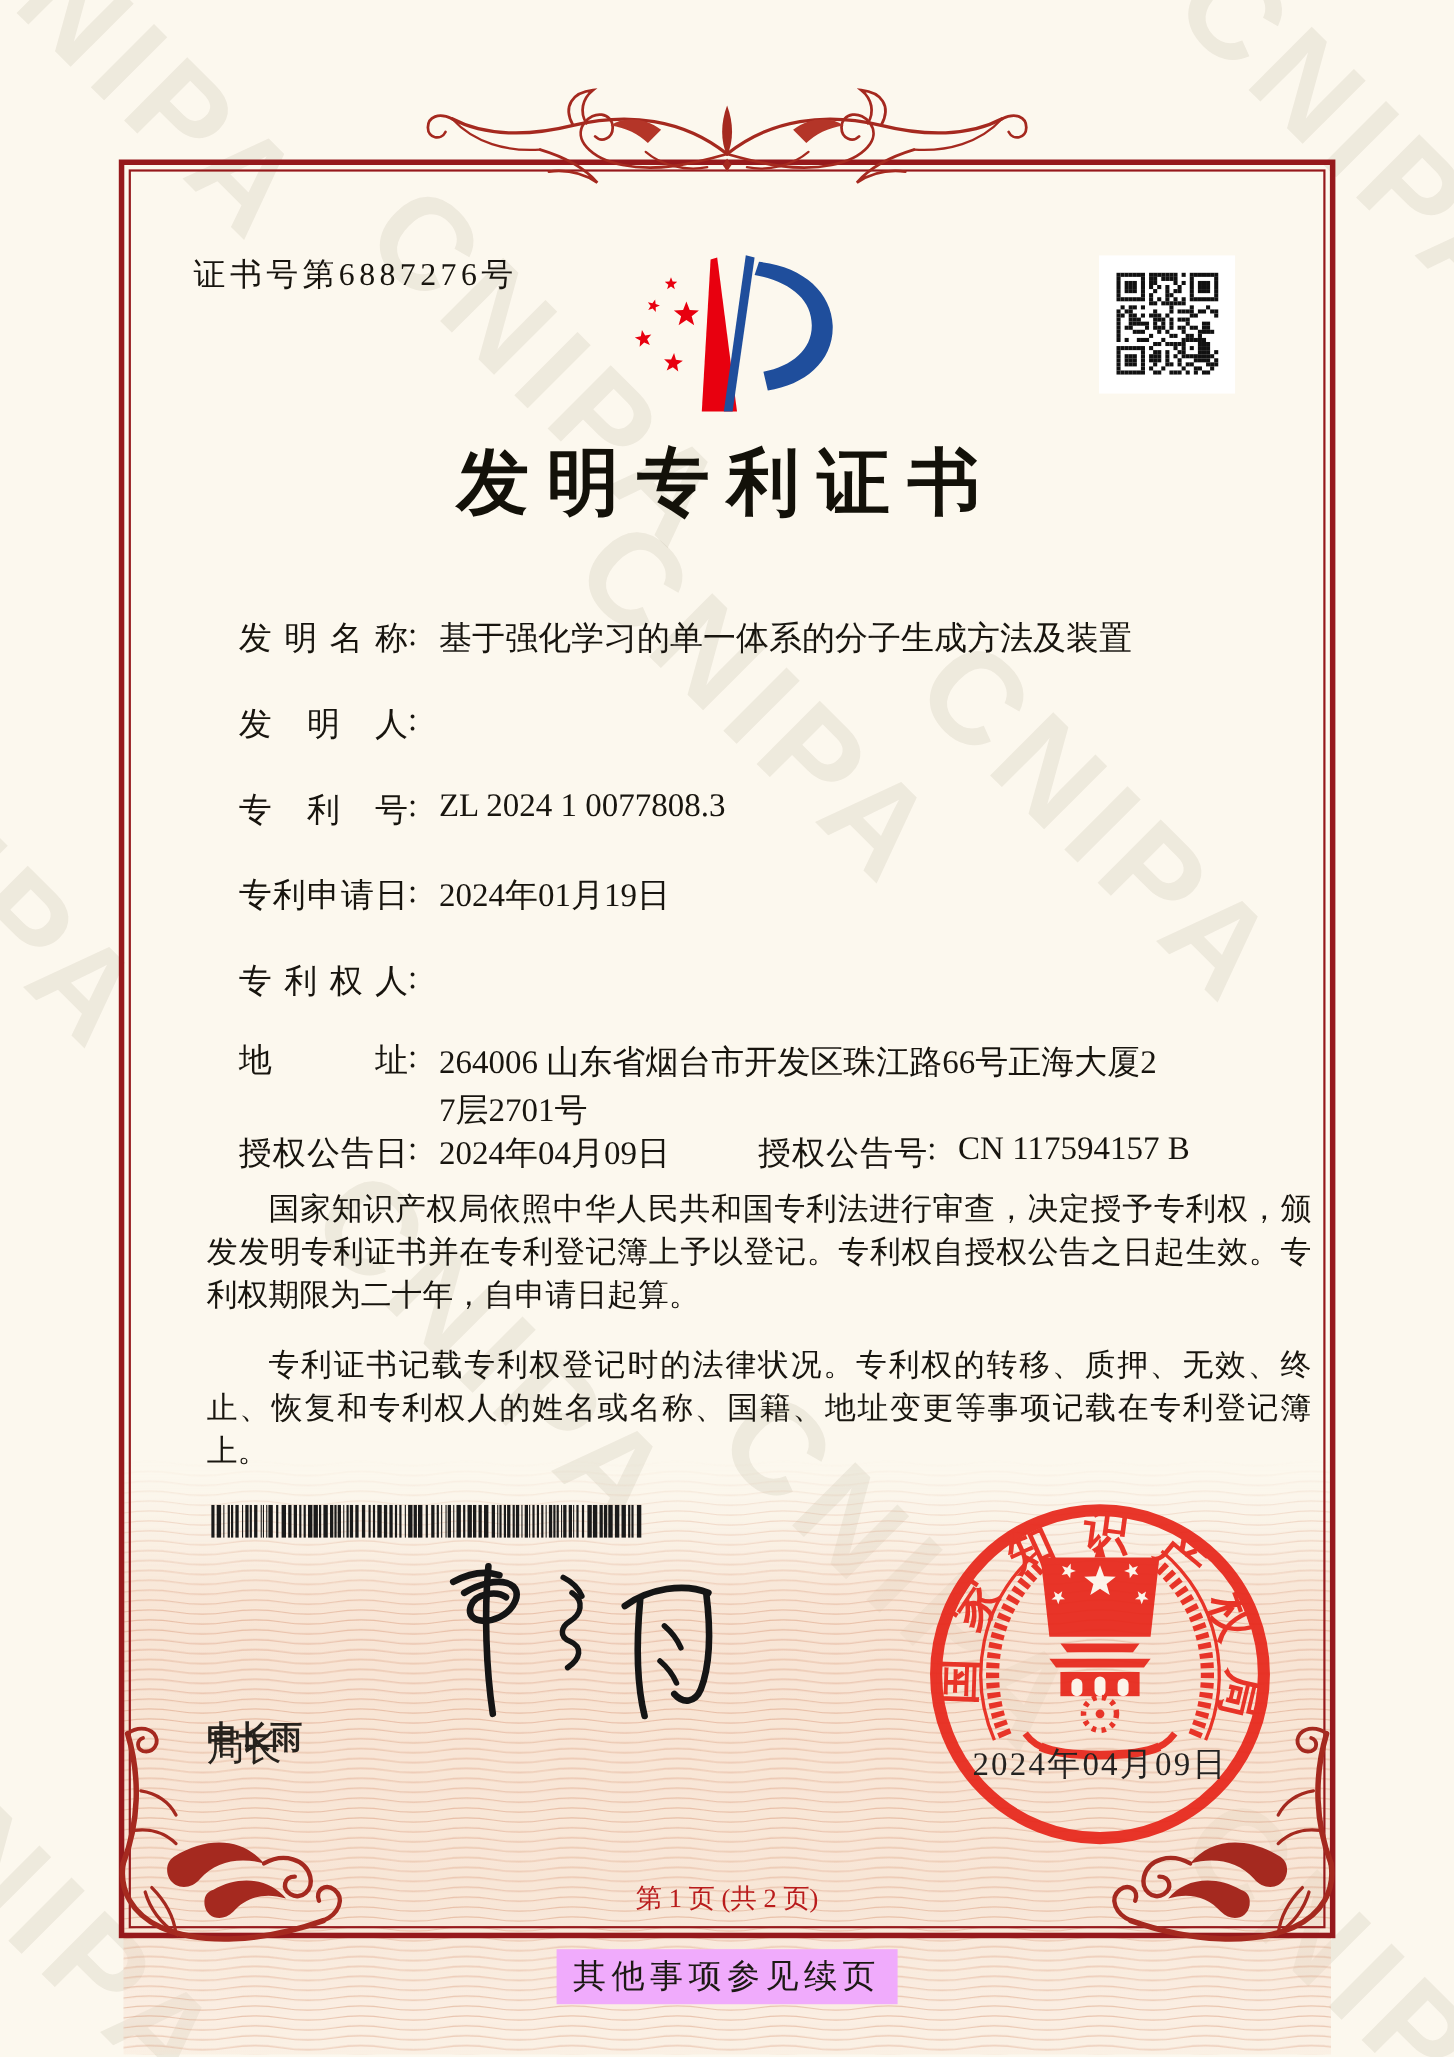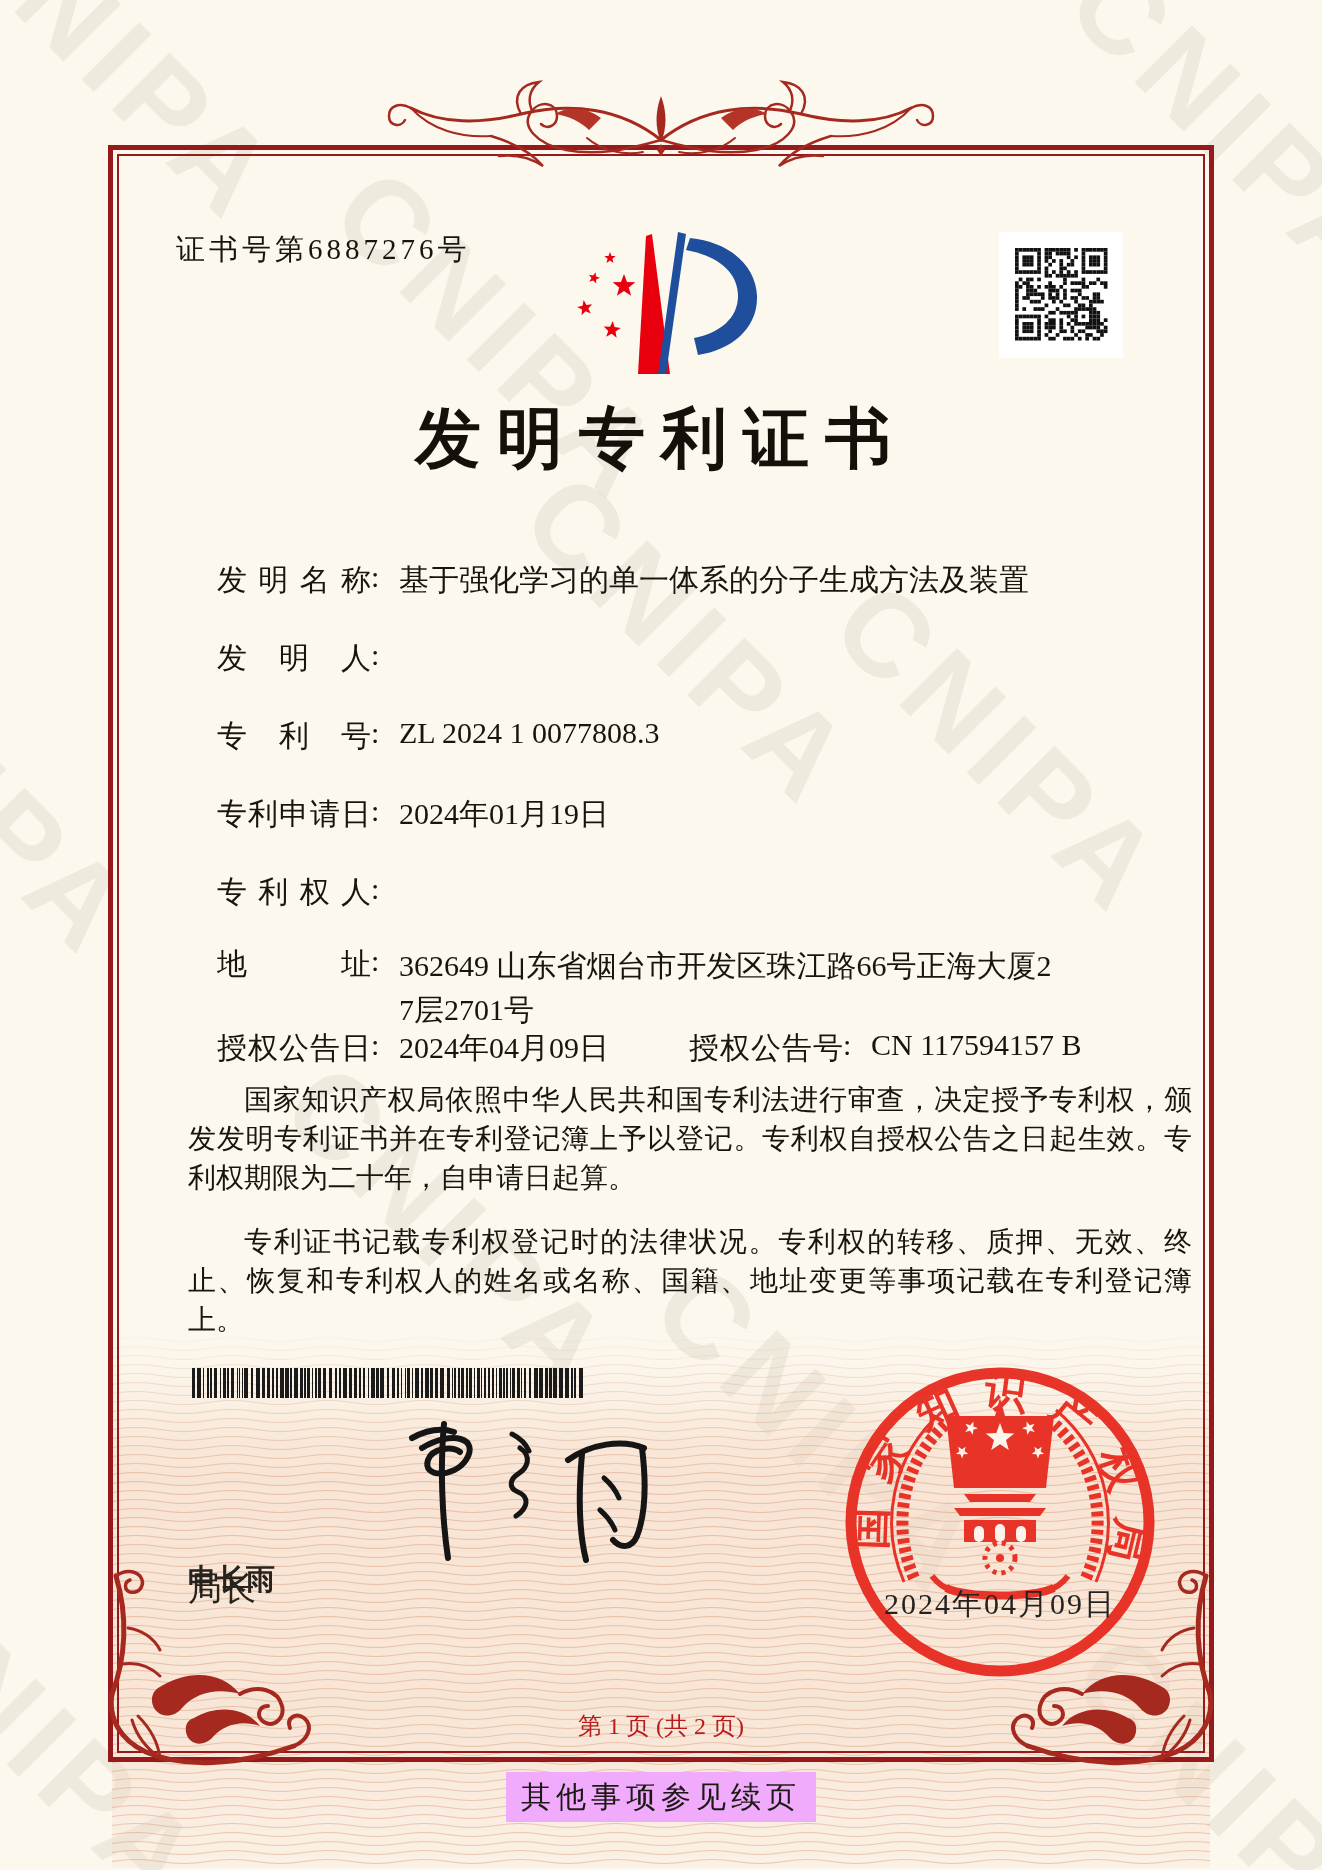--- a/index.html
+++ b/index.html
@@ -480,21 +480,21 @@
     <span class="colon">:</span>
     <span class="value">2024年01月19日</span>
   </div>
   <div class="row r5">
     <span class="flabel">专利权人</span>
     <span class="colon">:</span>
   </div>
   <div class="row r6">
     <span class="flabel">地址</span>
     <span class="colon">:</span>
-    <span class="addrval">362649 山东省烟台市开发区珠江路66号正海大厦27层2701号</span>
+    <span class="addrval">264006 山东省烟台市开发区珠江路66号正海大厦27层2701号</span>
   </div>
   <div class="row r7">
     <span class="flabel">授权公告日</span>
     <span class="colon">:</span>
     <span class="value">2024年04月09日</span>
     <span class="spacer2"></span>
     <span class="flabel">授权公告号</span>
     <span class="colon">:</span>
     <span class="value">CN 117594157 B</span>
   </div>

